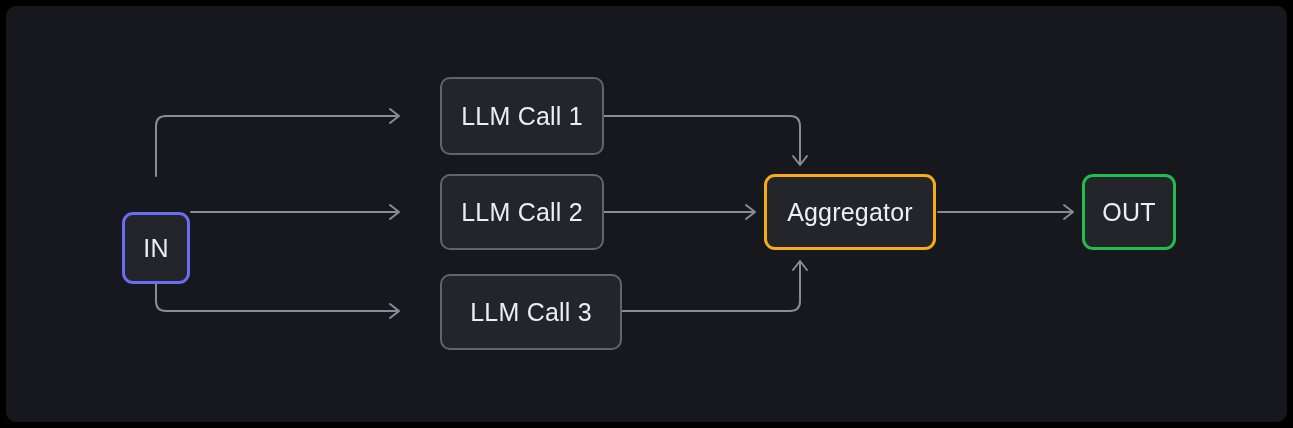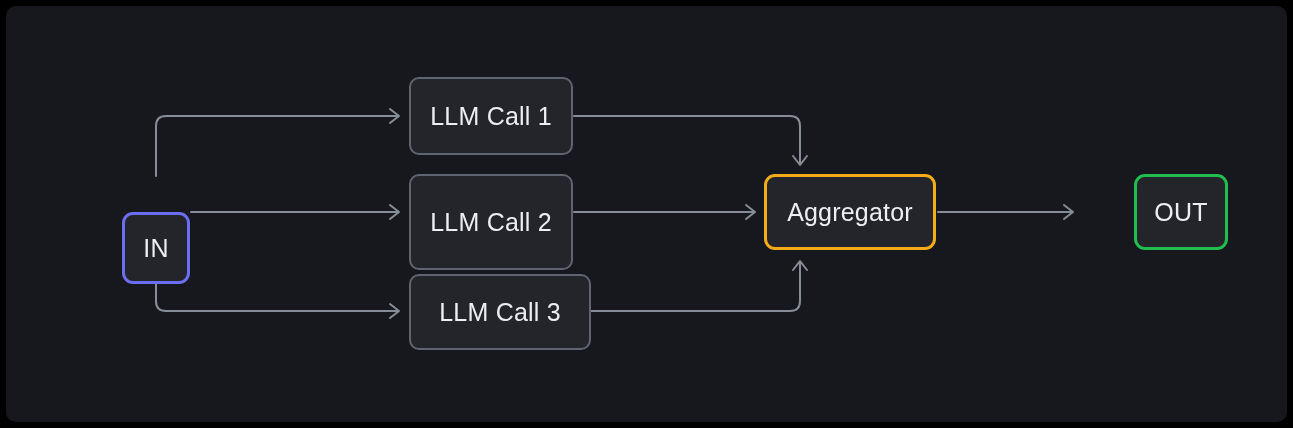--- a/index.html
+++ b/index.html
@@ -49,20 +49,21 @@
     letter-spacing: 0.2px;
     white-space: nowrap;
   }
   .node-label {
     display: block;
     line-height: 1;
   }
   .node.proc {
     border: 2px solid #5f6470;
     font-size: 25px;
+    margin-left: 31px;
   }
   .node.in {
     border: 3px solid #6b6ef2;
     border-radius: 11px;
     font-size: 25px;
     margin-top: 36px;
   }
   .node.agg {
     border: 3px solid #f5ac18;
     border-radius: 11px;
@@ -121,28 +122,28 @@
   </svg>
 
   <div class="node in" style="left:122px; top:176px; width:68px; height:72px;">
     <span class="node-label">IN</span>
   </div>
 
   <div class="node proc" style="left:409px; top:77px; width:164px; height:78px;">
     <span class="node-label">LLM Call 1</span>
   </div>
 
-  <div class="node proc" style="left:409px; top:174px; width:164px; height:96px;">
+  <div class="node proc" style="left:409px; top:174px; width:164px; height:76px;">
     <span class="node-label">LLM Call 2</span>
   </div>
 
   <div class="node proc" style="left:409px; top:274px; width:182px; height:76px;">
     <span class="node-label">LLM Call 3</span>
   </div>
 
   <div class="node agg" style="left:764px; top:174px; width:172px; height:76px;">
     <span class="node-label">Aggregator</span>
   </div>
 
-  <div class="node out" style="left:1134px; top:174px; width:94px; height:76px;">
+  <div class="node out" style="left:1082px; top:174px; width:94px; height:76px;">
     <span class="node-label">OUT</span>
   </div>
 </div>
 
 </body></html>

